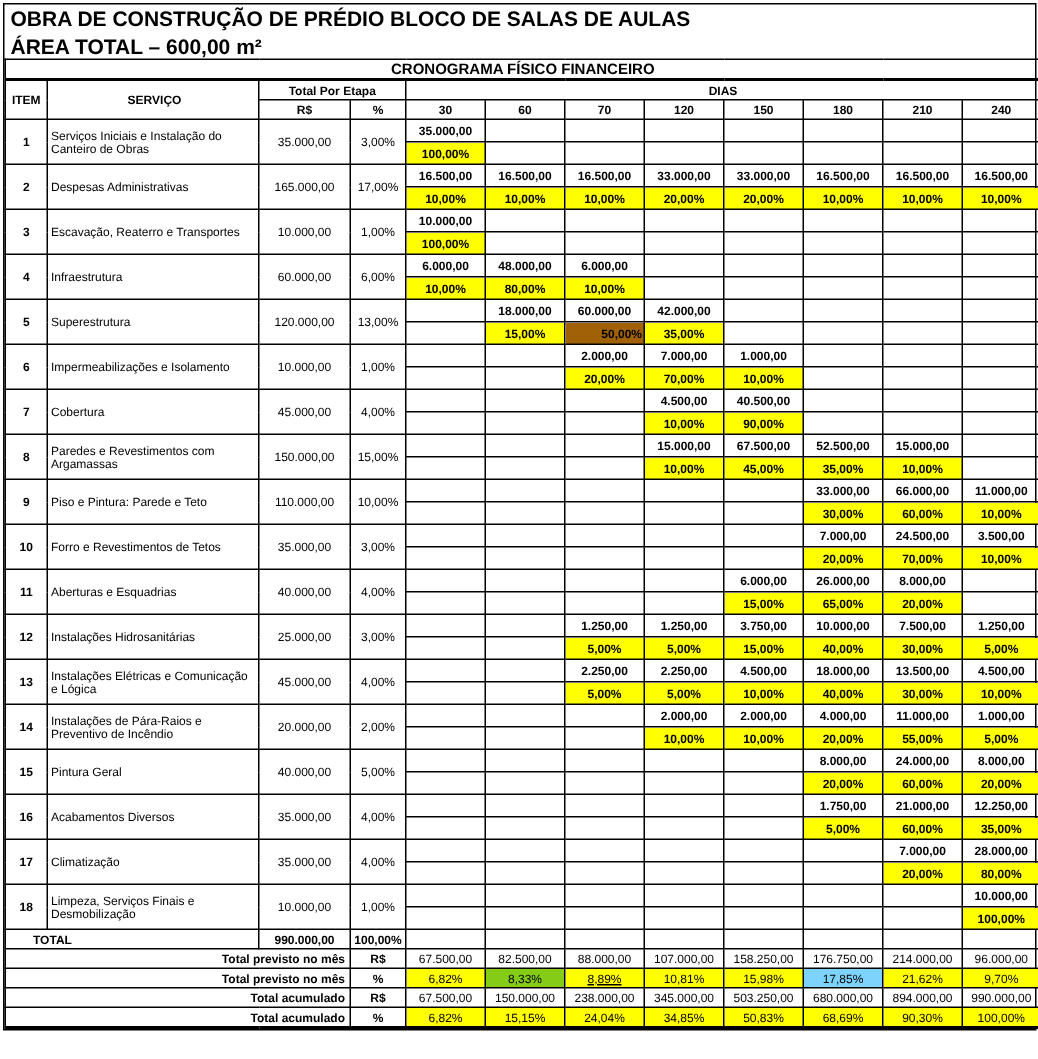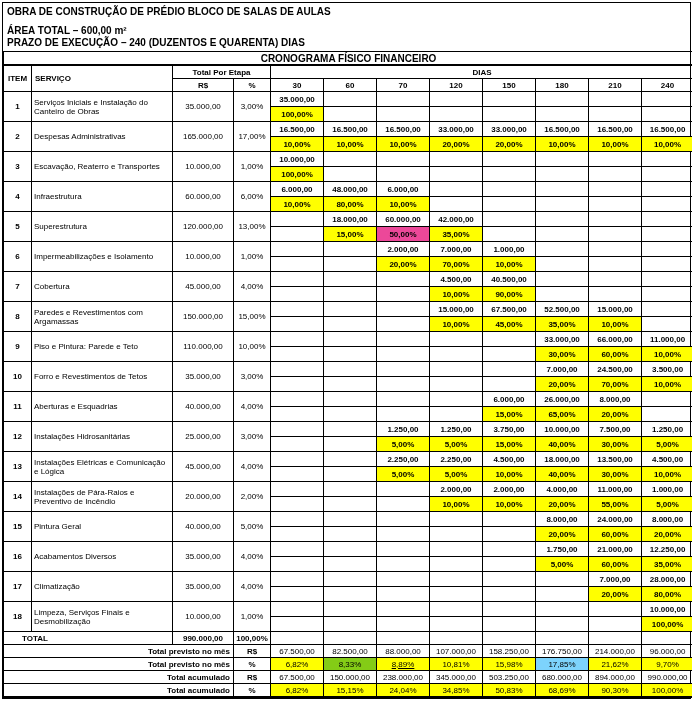--- a/index.html
+++ b/index.html
@@ -10,21 +10,21 @@
     -webkit-font-smoothing: antialiased;
   }
   .sheet {
     position: absolute; left: 2px; top: 2px;
     width: 687px;
     border: 1px solid #000;
     background: #fff;
   }
   
   .header-block { padding: 3px 4px 2px 4px; }
-  .hline { font-weight: bold; font-size: 10px; line-height: 12px; white-space: nowrap; }
+  .hline { font-weight: bold; font-size: 14px; line-height: 12px; white-space: nowrap; }
   .hline-first { margin-bottom: 7px; }
   
   table { border-collapse: collapse; table-layout: fixed; width: 100%; }
   td {
     border: 1px solid #000;
     padding: 0 1px;
     font-size: 8px;
     text-align: center;
     overflow: hidden;
     white-space: nowrap;
@@ -52,21 +52,20 @@
   .sheet-bottom { border-bottom: 2px solid #000; }
 </style>
 </head>
 <body>
 
 <div class="sheet">
 
   <div class="header-block">
     <div class="hline hline-first">OBRA DE CONSTRUÇÃO DE PRÉDIO  BLOCO DE SALAS DE AULAS</div>
     <div class="hline">ÁREA TOTAL – 600,00 m²</div>
-    <div class="hline">PRAZO DE EXECUÇÃO – 240 (DUZENTOS E QUARENTA) DIAS</div>
   </div>
 
   <table>
     <colgroup>
       <col style="width:28px">
         <col style="width:141px">
         <col style="width:61px">
         <col style="width:37px">
       <col style="width:53px">
         <col style="width:53px">
@@ -76,21 +75,21 @@
         <col style="width:53px">
         <col style="width:53px">
         <col style="width:52px">
     </colgroup>
     <thead>
       <tr>
         <td colspan="12" class="title-cell">CRONOGRAMA FÍSICO FINANCEIRO</td>
       </tr>
       <tr class="head">
         <td rowspan="2">ITEM</td>
-        <td rowspan="2" style="text-align:left;padding-left:3px">SERVIÇO</td>
+        <td rowspan="2" style="text-align:center;padding-left:3px">SERVIÇO</td>
         <td colspan="2">Total Por Etapa</td>
         <td colspan="8">DIAS</td>
       </tr>
       <tr class="head">
         <td>R$</td>
         <td>%</td>
         <td>30</td>
         <td>60</td>
         <td>70</td>
         <td>120</td>
@@ -207,21 +206,21 @@
           <td class="day-value">60.000,00</td>
           <td class="day-value">42.000,00</td>
           <td></td>
           <td></td>
           <td></td>
           <td></td>
         </tr>
         <tr class="sub">
           <td></td>
           <td class="pct-filled" style="background: rgb(255, 255, 0);">15,00%</td>
-          <td class="pct-filled" style="background: #ec4899;">50,00%</td>
+          <td class="pct-filled" style="background: #a16207; text-align: right;">50,00%</td>
           <td class="pct-filled" style="background: rgb(255, 255, 0);">35,00%</td>
           <td></td>
           <td></td>
           <td></td>
           <td></td>
         </tr>
         <tr class="sub">
           <td class="item-cell" rowspan="2">6</td>
           <td class="service-name" rowspan="2">Impermeabilizações e Isolamento</td>
           <td rowspan="2">10.000,00</td>

